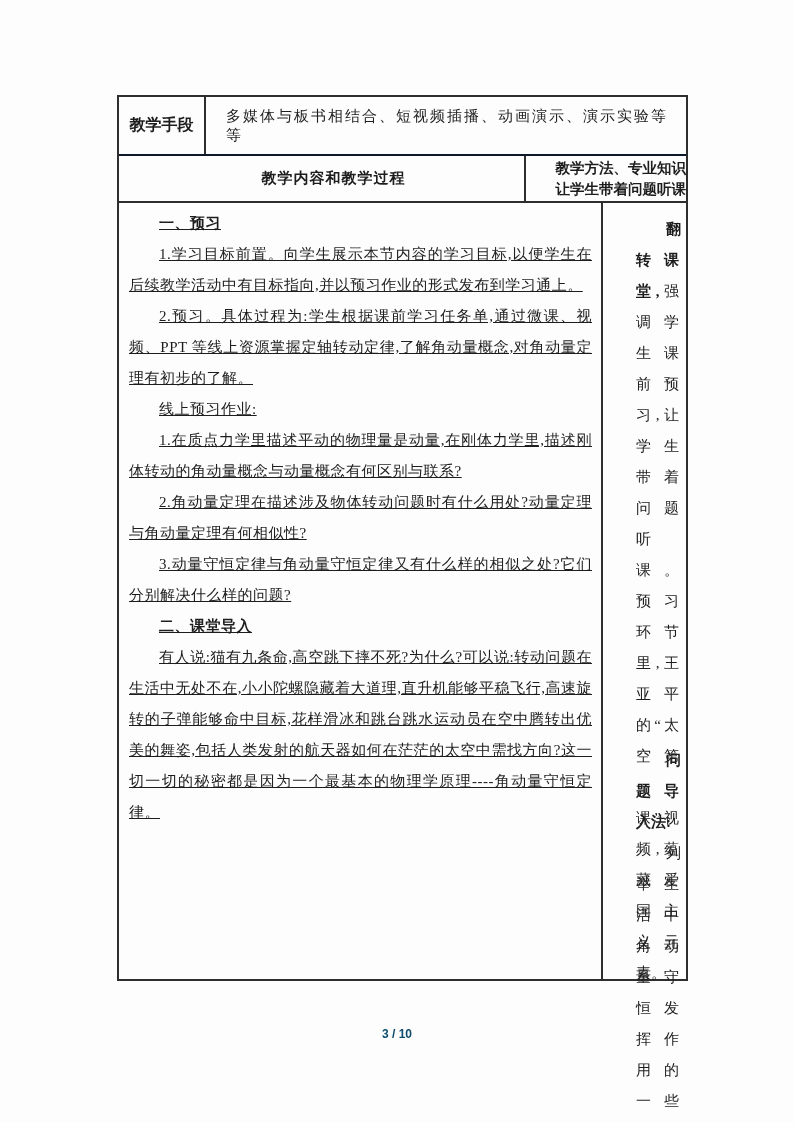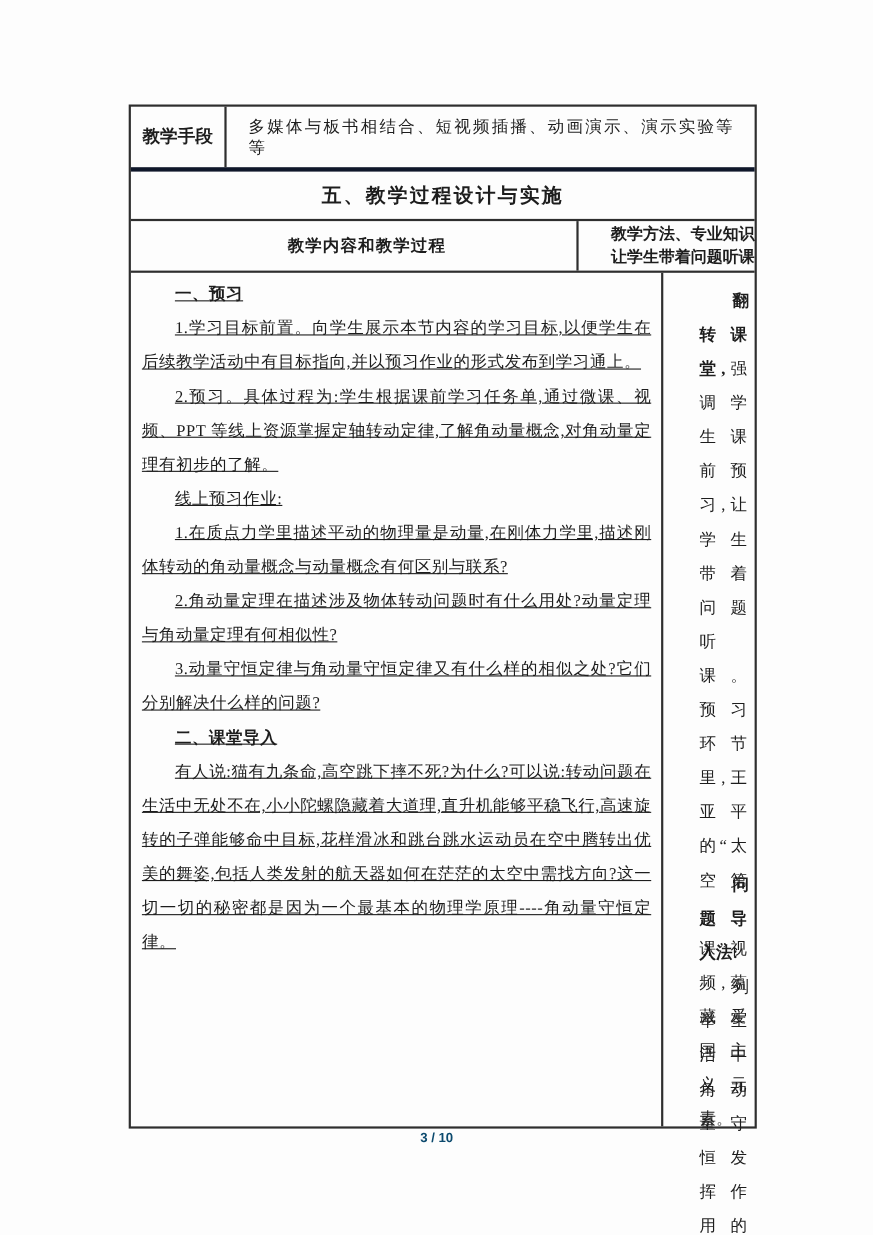--- a/index.html
+++ b/index.html
@@ -10,21 +10,21 @@
     background: #fdfdfd;
     font-family: "Liberation Serif", "DejaVu Serif", serif;
     color: #1d1d1d;
     overflow: hidden;
   }
   .doc { position: absolute; left: 117px; top: 95px; width: 571px; }
   .tbl { border: 2px solid #2e2e2e; box-sizing: border-box; background: #fdfdfd; }
   .tbl, .tbl * { box-sizing: border-box; }
 
   
-  .row-media { display: flex; height: 59px; border-bottom: 4px solid #0f172a; justify-content: space-between; }
+  .row-media { display: flex; height: 59px; border-bottom: 2px solid #0f172a; justify-content: space-between; }
   .media-label {
     width: 87px; border-right: 2px solid #2e2e2e;
     display: flex; align-items: center; justify-content: center;
     font-family: "Liberation Sans", sans-serif;
     font-weight: bold; font-size: 16px;
   }
   .media-value {
     flex: 1; display: flex; align-items: center;
     padding: 0 10px 0 20px; font-size: 15px; letter-spacing: 2px;
   }
@@ -79,21 +79,20 @@
 <body>
 
 <div class="page">
   <div class="doc tbl">
 
     <div class="row-media">
       <div class="media-label">教学手段</div>
       <div class="media-value">多媒体与板书相结合、短视频插播、动画演示、演示实验等等</div>
     </div>
 
-    <div class="row-section">五、教学过程设计与实施</div>
 
     <div class="row-header">
       <div class="hdr-left">教学内容和教学过程</div>
       <div class="hdr-right">
         <span>教学方法、专业知识</span>
         <span>让学生带着问题听课</span>
       </div>
     </div>
 
     <div class="row-content">

